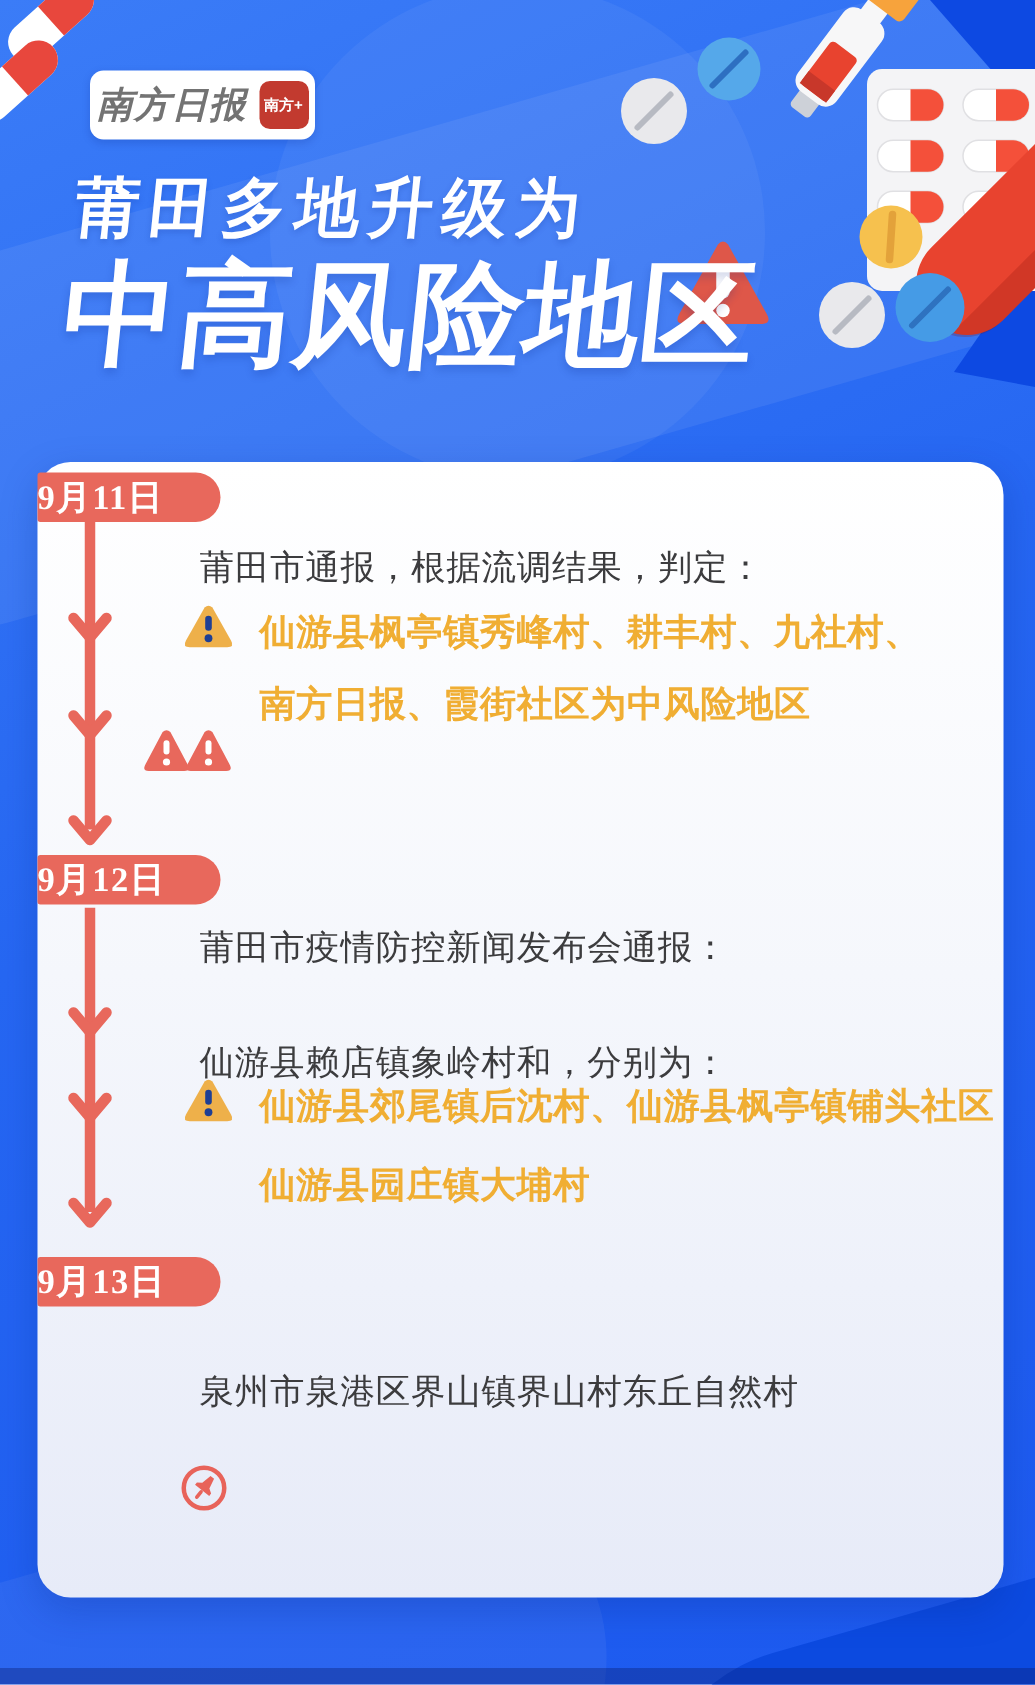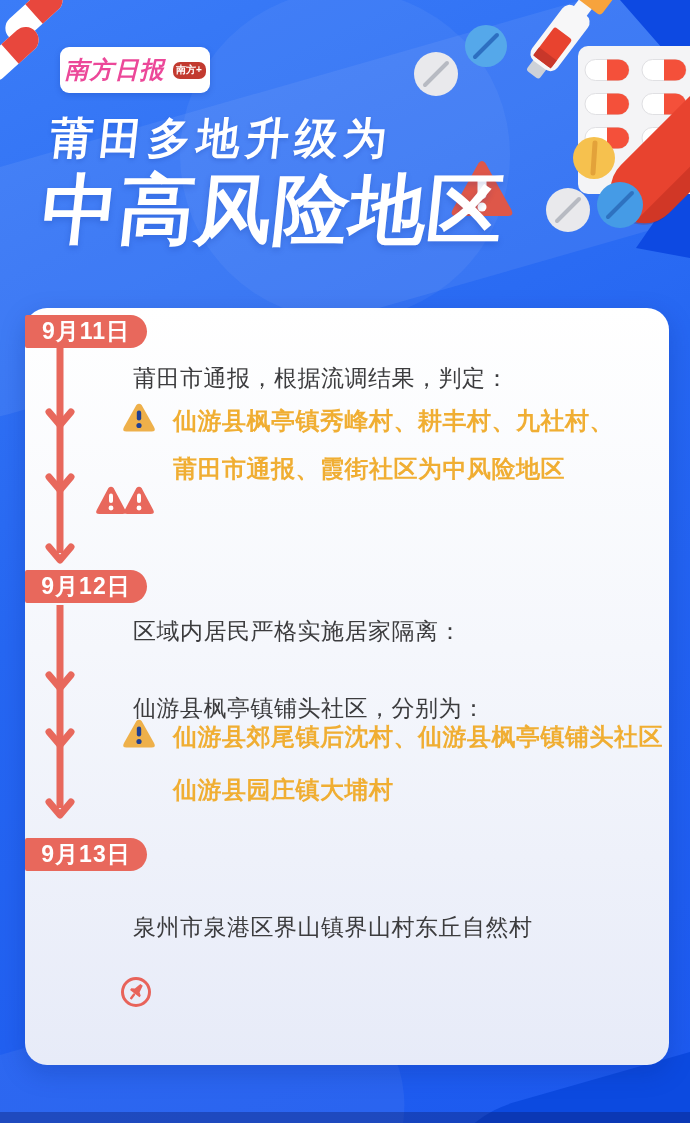--- a/index.html
+++ b/index.html
@@ -14,35 +14,35 @@
   .halo{position:absolute;left:180px;top:-10px;width:330px;height:330px;border-radius:50%;
     background:rgba(255,255,255,0.05);}
   .blob{position:absolute;left:428px;top:1070px;width:430px;height:230px;border-radius:115px;
     background:#0c4ae0;transform:rotate(-16deg);}
   .strip{position:absolute;left:0;top:1112px;width:690px;height:11px;background:rgba(10,30,110,0.38);}
   .decor{position:absolute;left:0;top:0;pointer-events:none;}
   
   .logo{position:absolute;left:60px;top:47px;width:150px;height:46px;background:#fff;border-radius:9px;
     display:flex;align-items:center;justify-content:center;gap:8px;box-shadow:0 2px 6px rgba(0,30,120,0.18);}
   .logo-text{font-family:Liberation Sans, sans-serif;font-style:italic;font-weight:700;font-size:24px;
-    color:#ec4899;letter-spacing:1px;white-space:nowrap;}
-  .logo-plus{width:33px;height:17px;background:#c23a2f;border-radius:7px;color:#fff;font-size:10px;
+    color:#737373;letter-spacing:1px;white-space:nowrap;}
+  .logo-plus{width:33px;height:32px;background:#c23a2f;border-radius:7px;color:#fff;font-size:10px;
     font-weight:700;display:flex;align-items:center;justify-content:center;}
   
   .t1{position:absolute;left:50px;top:110px;font-size:43px;font-weight:800;color:#fff;
     transform:skewX(-6deg);letter-spacing:6px;white-space:nowrap;text-shadow:0 2px 4px rgba(10,40,140,0.2);}
   .t2{position:absolute;left:42px;top:160px;font-size:76px;font-weight:800;color:#fff;
     transform:skewX(-6deg);letter-spacing:1px;white-space:nowrap;text-shadow:0 3px 6px rgba(10,40,140,0.2);}
   
   .card{position:absolute;left:25px;top:308px;width:644px;height:757px;border-radius:22px;
     background:linear-gradient(180deg,#ffffff 0%,#f5f7fc 45%,#e7ebf8 100%);
     box-shadow:0 8px 24px rgba(8,40,140,0.25);}
   .badge{position:absolute;left:0;width:122px;height:33px;background:#e8685c;color:#fff;
-    border-radius:2px 17px 17px 2px;font-size:23px;font-weight:700;line-height:33px;text-align:center;
-    letter-spacing:1px;}
+    border-radius:2px 17px 17px 2px;font-size:23px;font-weight:700;line-height:33px;
+    letter-spacing:1px;font-family:Liberation Serif, serif;}
   .tl{position:absolute;left:18px;}
   .row{position:absolute;left:0;width:100%;padding-left:108px;box-sizing:border-box;}
   .row .txt{display:block;white-space:nowrap;}
   .plain .txt{font-size:23px;color:#3c3c3e;font-weight:500;letter-spacing:0.5px;}
   .med .txt{font-size:24px;color:#f0ae33;font-weight:700;letter-spacing:0.5px;margin-left:40px;}
   .high .txt{font-size:24px;color:#e8635a;font-weight:700;letter-spacing:0.5px;}
   .pinrow .txt{font-size:24px;color:#e8635a;font-weight:700;letter-spacing:0.5px;}
   .ic{position:absolute;top:-3px;}
   .ic-med{left:96px;}
   .ic-high{left:70px;}
@@ -170,21 +170,21 @@
       <span class="ic ic-med">
         <svg width="36" height="32" viewBox="-18 -16 36 32">
             <path d="M-2.6 -13 Q0 -15.5 2.6 -13 L15 9 Q17.5 13.5 12.5 13.5 L-12.5 13.5 Q-17.5 13.5 -15 9 Z" fill="#eeb04a"></path>
             <rect x="-2.2" y="-7.5" width="4.4" height="10" rx="2.2" fill="#1e3f94"></rect>
             <circle cx="0" cy="7.5" r="2.6" fill="#1e3f94"></circle>
           </svg>
       </span>
       <span class="txt">仙游县枫亭镇秀峰村、耕丰村、九社村、</span>
     </div>
     <div class="row med" style="top:145px">
-      <span class="txt">莆田市通报、霞街社区为中风险地区</span>
+      <span class="txt">南方日报、霞街社区为中风险地区</span>
     </div>
     <div class="row high" style="top:180px">
       <span class="ic ic-high">
         <svg width="62" height="32" viewBox="0 0 62 32">
             <g transform="translate(16,16)">
               <path d="M-2.6 -13 Q0 -15.5 2.6 -13 L14 8.5 Q16.5 13 11.8 13 L-11.8 13 Q-16.5 13 -14 8.5 Z" fill="#e8685c"></path>
               <rect x="-2" y="-7.5" width="4" height="9.5" rx="2" fill="#fff"></rect>
               <circle cx="0" cy="7" r="2.4" fill="#fff"></circle>
             </g>
             <g transform="translate(44,16)">
@@ -198,24 +198,24 @@
 
     <div class="badge" style="top:262px">9月12日</div>
     <svg class="tl" style="top:297px" width="34" height="218" viewBox="0 0 34 218">
       <path d="M17 0 V203" stroke="#e8685c" stroke-width="7" fill="none"></path>
       <path d="M6 70 L17 83 L28 70" fill="none" stroke="#e8685c" stroke-width="7" stroke-linecap="round" stroke-linejoin="round"></path>
       <path d="M6 127 L17 140 L28 127" fill="none" stroke="#e8685c" stroke-width="7" stroke-linecap="round" stroke-linejoin="round"></path>
       <path d="M6 197 L17 210 L28 197" fill="none" stroke="#e8685c" stroke-width="7" stroke-linecap="round" stroke-linejoin="round"></path>
     </svg>
 
     <div class="row plain" style="top:308px">
-      <span class="txt">区域内居民严格实施居家隔离：</span>
+      <span class="txt">莆田市疫情防控新闻发布会通报：</span>
     </div>
     <div class="row plain" style="top:385px">
-      <span class="txt">仙游县枫亭镇铺头社区，分别为：</span>
+      <span class="txt">仙游县赖店镇象岭村和，分别为：</span>
     </div>
     <div class="row med" style="top:413px">
       <span class="ic ic-med">
         <svg width="36" height="32" viewBox="-18 -16 36 32">
             <path d="M-2.6 -13 Q0 -15.5 2.6 -13 L15 9 Q17.5 13.5 12.5 13.5 L-12.5 13.5 Q-17.5 13.5 -15 9 Z" fill="#eeb04a"></path>
             <rect x="-2.2" y="-7.5" width="4.4" height="10" rx="2.2" fill="#1e3f94"></rect>
             <circle cx="0" cy="7.5" r="2.6" fill="#1e3f94"></circle>
           </svg>
       </span>
       <span class="txt">仙游县郊尾镇后沈村、仙游县枫亭镇铺头社区</span>

